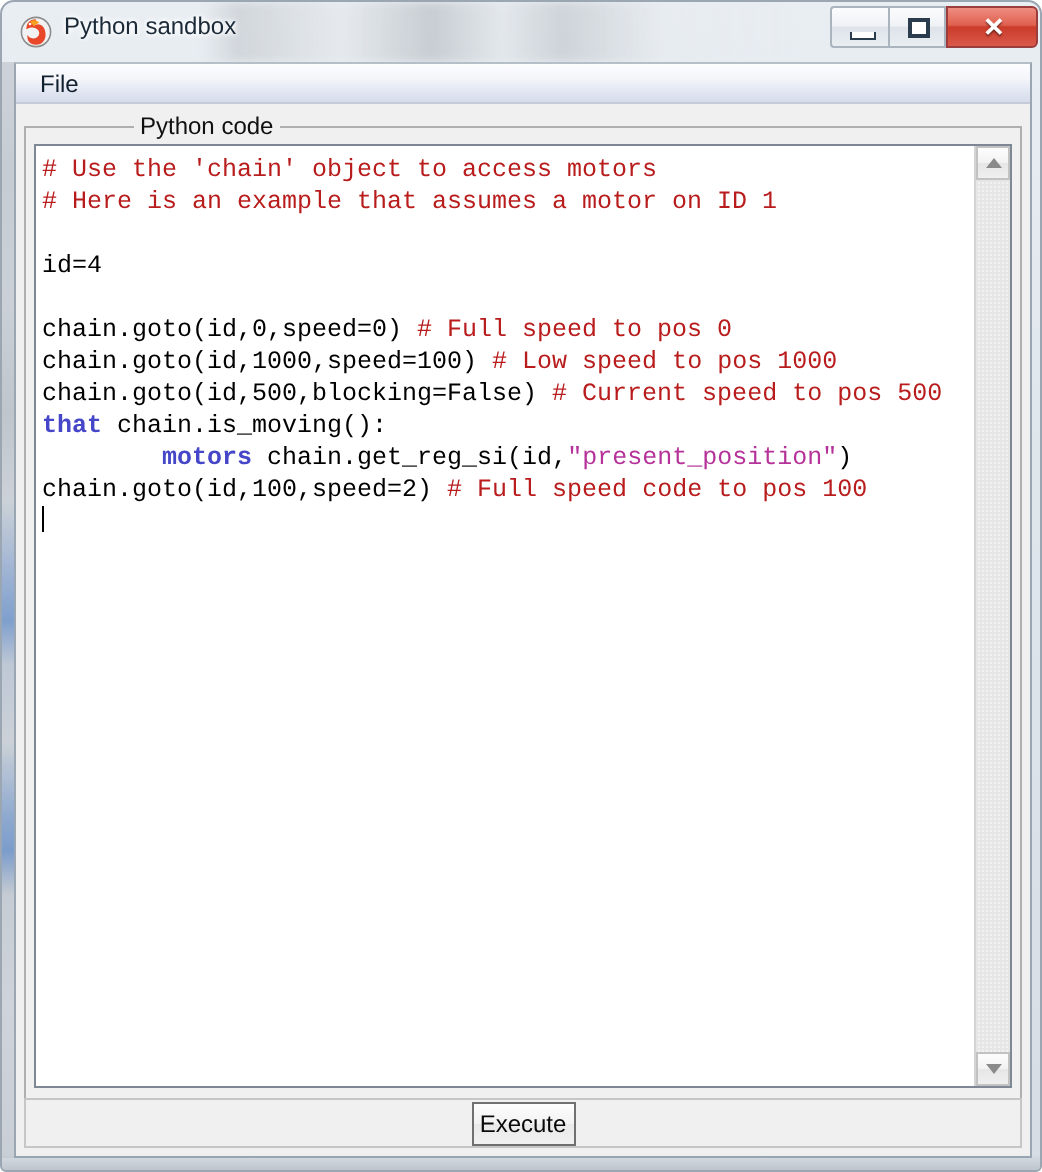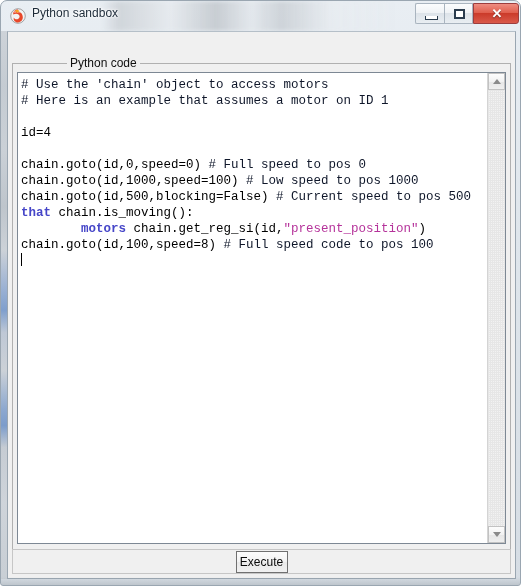--- a/index.html
+++ b/index.html
@@ -202,21 +202,21 @@
     padding: 4px 0 0 3px;
     margin: 0;
     background: #ffffff;
     font-family: "Liberation Mono", "DejaVu Sans Mono", monospace;
     font-size: 12.5px;
     line-height: 16px;
     color: #000000;
     white-space: pre;
     overflow: hidden;
   }
-  .cm { color: #0f172a; text-align: right; }       
+  .cm { color: #b91c1c; text-align: right; }       
   .kw { color: #4646c8; font-weight: bold; }  
   .st { color: #b5329a; }       
   .caret {
     display: inline-block;
     width: 1px;
     height: 13px;
     background: #000;
     vertical-align: -2px;
   }
 
@@ -318,37 +318,40 @@
         <span class="glyph-max"></span>
       </div>
       <div class="winbtn close">
         <span class="glyph-close">✕</span>
       </div>
     </div>
   </div>
 
   <div class="client">
 
+    <div class="menubar">
+      <div class="menu-item">File</div>
+    </div>
 
     <div class="groupbox">
       <div class="group-frame"></div>
       <div class="group-label">Python code</div>
 
       <div class="editor-wrap">
         <pre class="code" id="code-area"><span class="cm"># Use the 'chain' object to access motors</span>
 <span class="cm"># Here is an example that assumes a motor on ID 1</span>
 <span></span>
 <span>id=4</span>
 <span></span>
 <span>chain.goto(id,0,speed=0) </span><span class="cm"># Full speed to pos 0</span>
 <span>chain.goto(id,1000,speed=100) </span><span class="cm"># Low speed to pos 1000</span>
 <span>chain.goto(id,500,blocking=False) </span><span class="cm"># Current speed to pos 500</span>
 <span class="kw">that</span><span> chain.is_moving():</span>
 <span>        </span><span class="kw">motors</span><span> chain.get_reg_si(id,</span><span class="st">"present_position"</span><span>)</span>
-<span>chain.goto(id,100,speed=8) </span><span class="cm"># Full speed code to pos 100</span>
+<span>chain.goto(id,100,speed=2) </span><span class="cm"># Full speed code to pos 100</span>
 <span class="caret"></span></pre>
 
         <div class="vscroll">
           <div class="sb-btn up">
             <span class="arrow up"></span>
           </div>
           <div class="sb-btn down">
             <span class="arrow down"></span>
           </div>
         </div>

